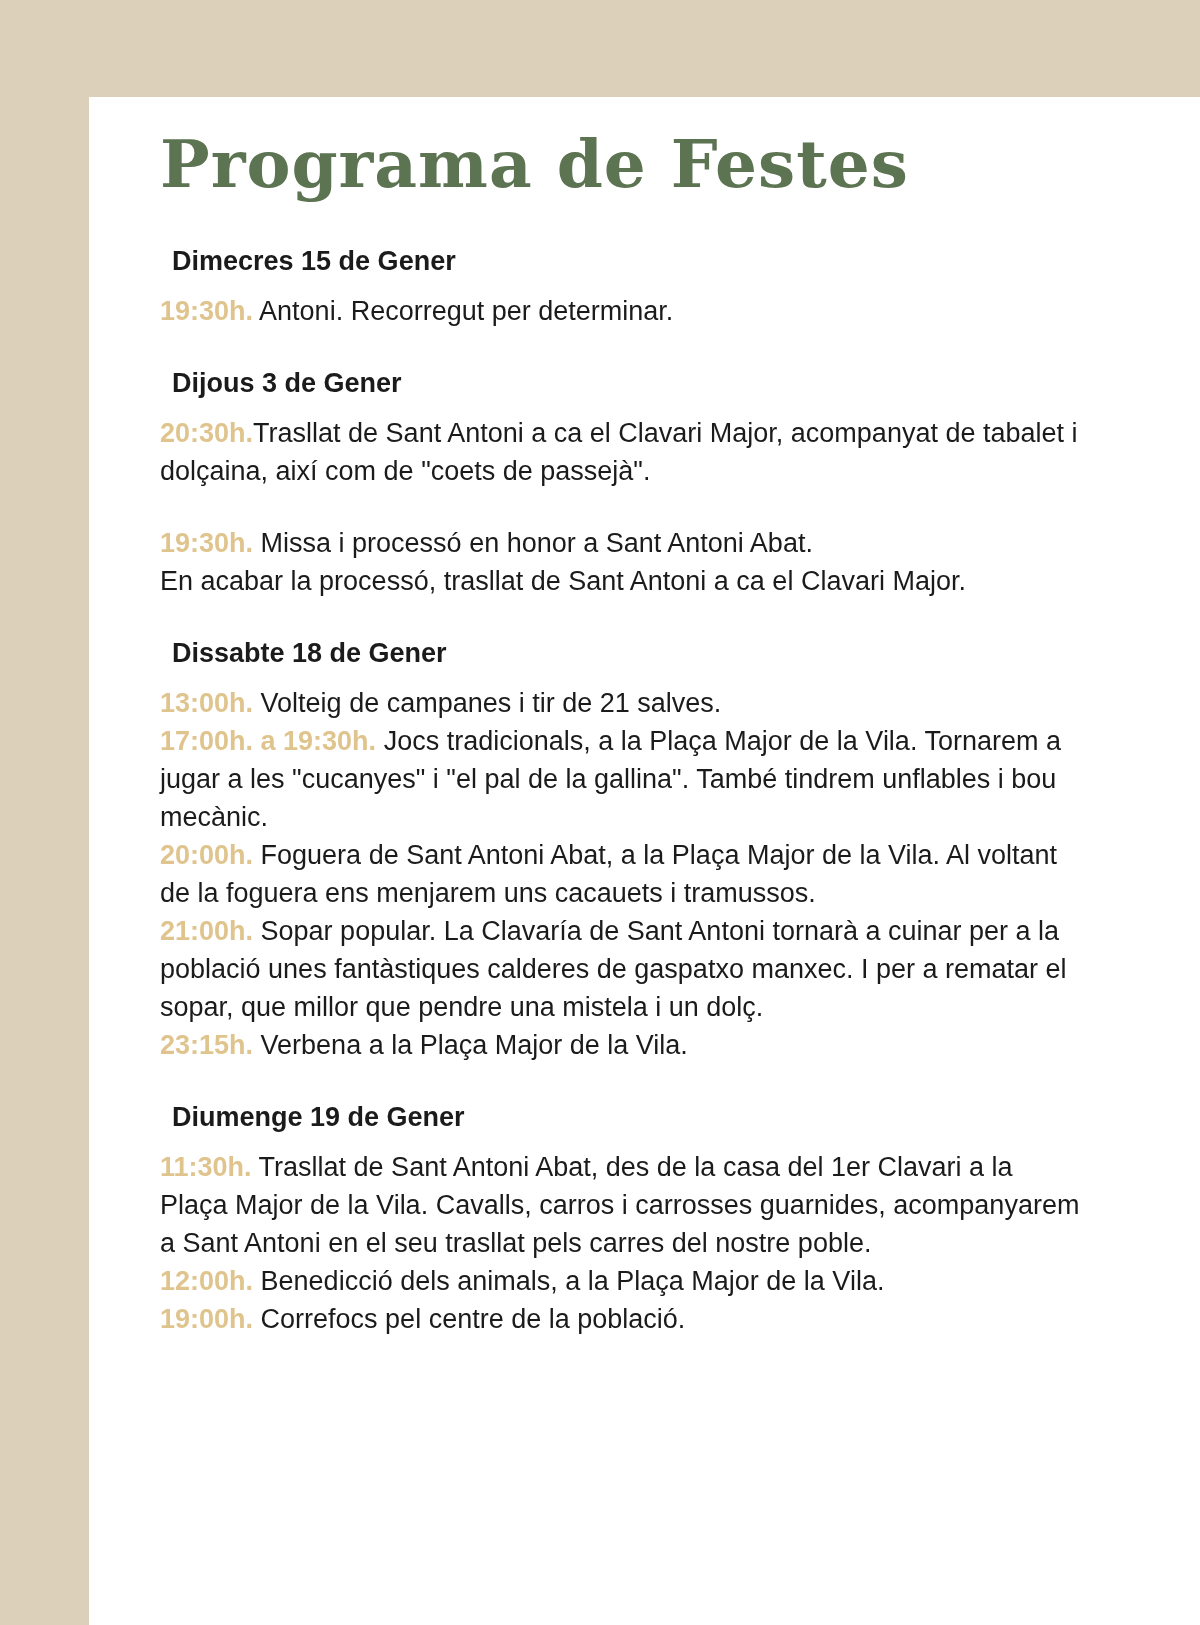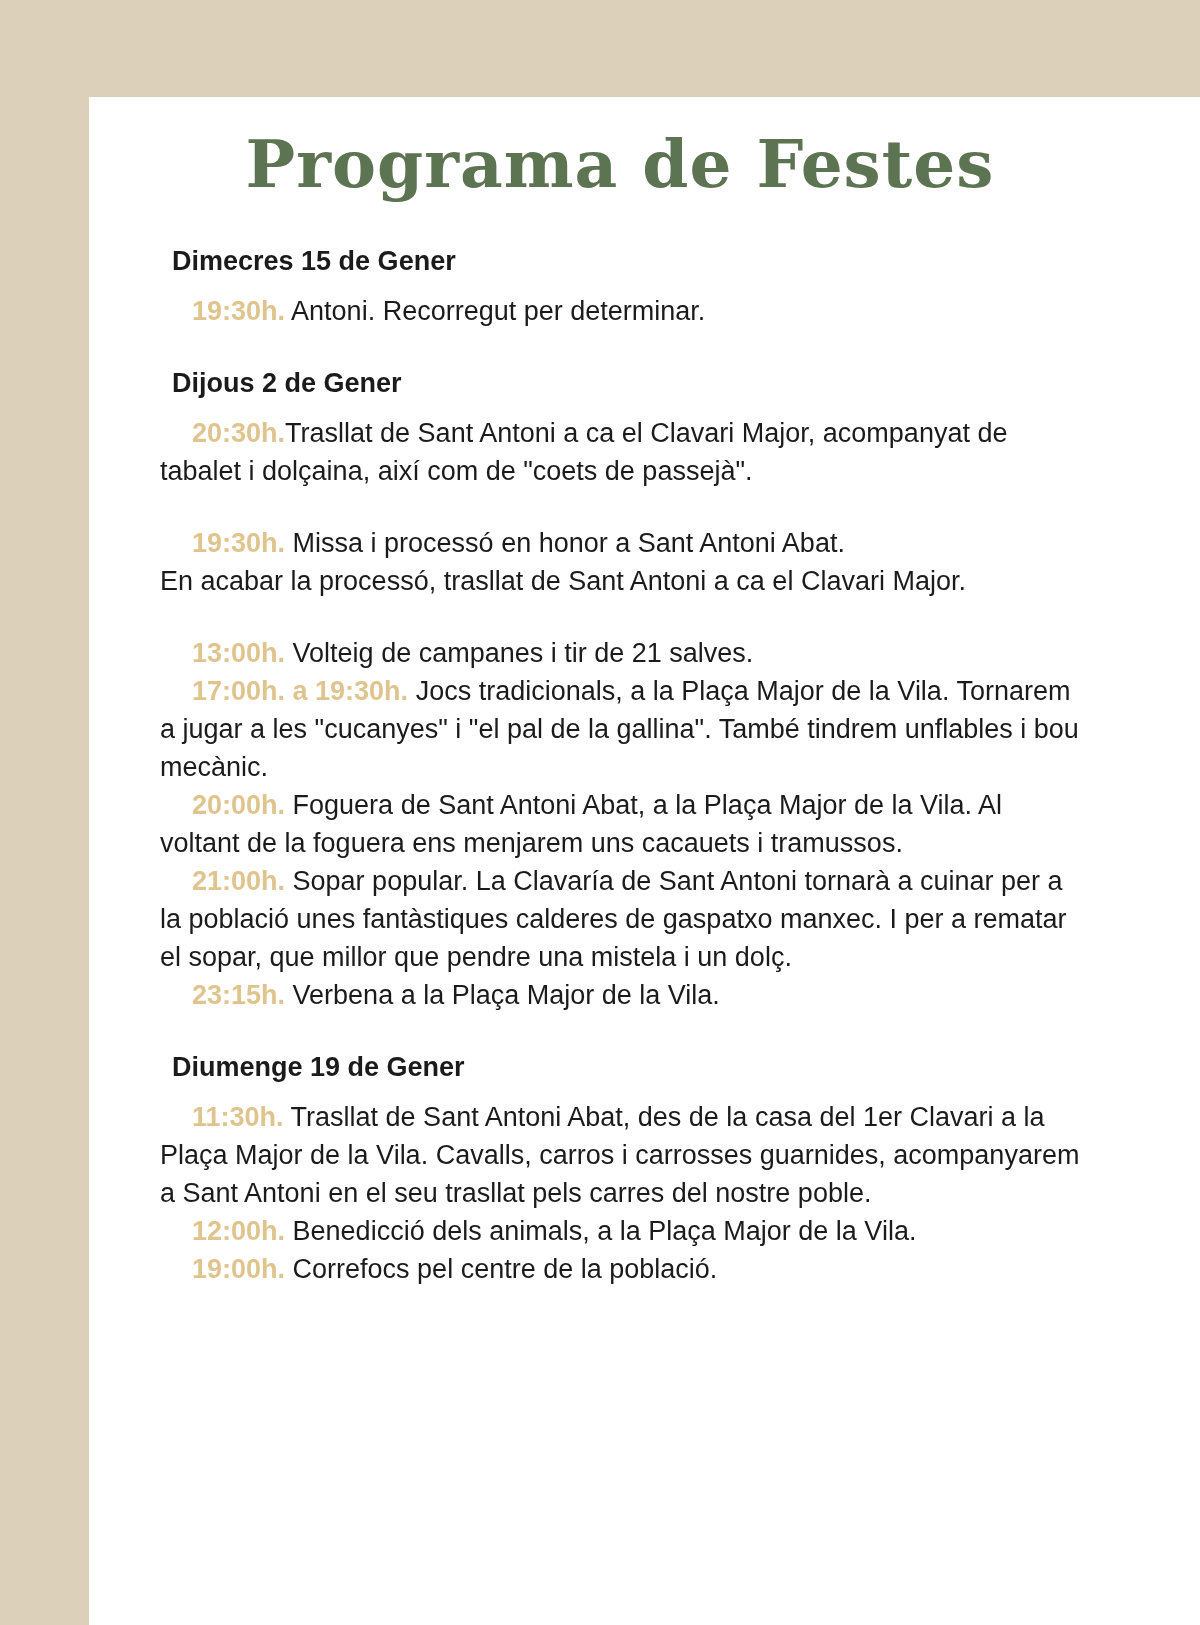--- a/index.html
+++ b/index.html
@@ -41,21 +41,20 @@
     left: 160px;
     top: 97px;
     width: 920px;
   }
   .title {
     font-family: "DejaVu Serif", serif;
     font-weight: bold;
     color: var(--c-title);
     font-size: 66px;
     line-height: 1.2;
-    text-align: center;
     margin: 28px 0 38px 0;
     letter-spacing: 1px;
   }
   .day-section { margin: 0; }
   .day-section + .day-section { margin-top: 34px; }
   .day-heading {
     font-size: 27px;
     font-weight: bold;
     color: var(--c-text);
     margin: 12px;
@@ -64,51 +63,51 @@
   .event {
     margin: 0;
     font-size: 27px;
     line-height: 38px;
     color: var(--c-text);
     white-space: pre-wrap;
   }
   .event .time {
     color: var(--c-time);
     font-weight: bold;
-    margin-left: 32px;
   }
 </style>
 </head>
 <body>
 
 <div class="border-left"></div>
 <div class="border-top"></div>
 
 <main class="content">
   <h1 class="title">Programa de Festes</h1>
   <div id="schedule">
   <section class="day-section">
     <h2 class="day-heading">Dimecres 15 de Gener</h2>
 
   <p class="event"><span class="time">19:30h.</span><span class="desc"> Antoni. Recorregut per determinar.</span></p>
 </section>
 
   <section class="day-section">
-    <h2 class="day-heading">Dijous 2 de Gener</h2>
+    <h2 class="day-heading">Dijous 3 de Gener</h2>
 
   <p class="event"><span class="time">20:30h.</span><span class="desc">Trasllat de Sant Antoni a ca el Clavari Major, acompanyat de tabalet i dolçaina, així com de "coets de passejà".</span></p>
 </section>
 
   <section class="day-section">
 
   <p class="event"><span class="time">19:30h.</span><span class="desc"> Missa i processó en honor a Sant Antoni Abat.
 En acabar la processó, trasllat de Sant Antoni a ca el Clavari Major.</span></p>
 </section>
 
   <section class="day-section">
+    <h2 class="day-heading">Dissabte 18 de Gener</h2>
 
   <p class="event"><span class="time">13:00h.</span><span class="desc"> Volteig de campanes i tir de 21 salves.</span></p>
 
   <p class="event"><span class="time">17:00h. a 19:30h.</span><span class="desc"> Jocs tradicionals, a la Plaça Major de la Vila. Tornarem a jugar a les "cucanyes" i "el pal de la gallina". També tindrem unflables i bou mecànic.</span></p>
 
 
   <p class="event"><span class="time">20:00h.</span><span class="desc"> Foguera de Sant Antoni Abat, a la Plaça Major de la Vila. Al voltant de la foguera ens menjarem uns cacauets i tramussos.</span></p>
 
   <p class="event"><span class="time">21:00h.</span><span class="desc"> Sopar popular. La Clavaría de Sant Antoni tornarà a cuinar per a la població unes fantàstiques calderes de gaspatxo manxec. I per a rematar el sopar, que millor que pendre una mistela i un dolç.</span></p>
 

